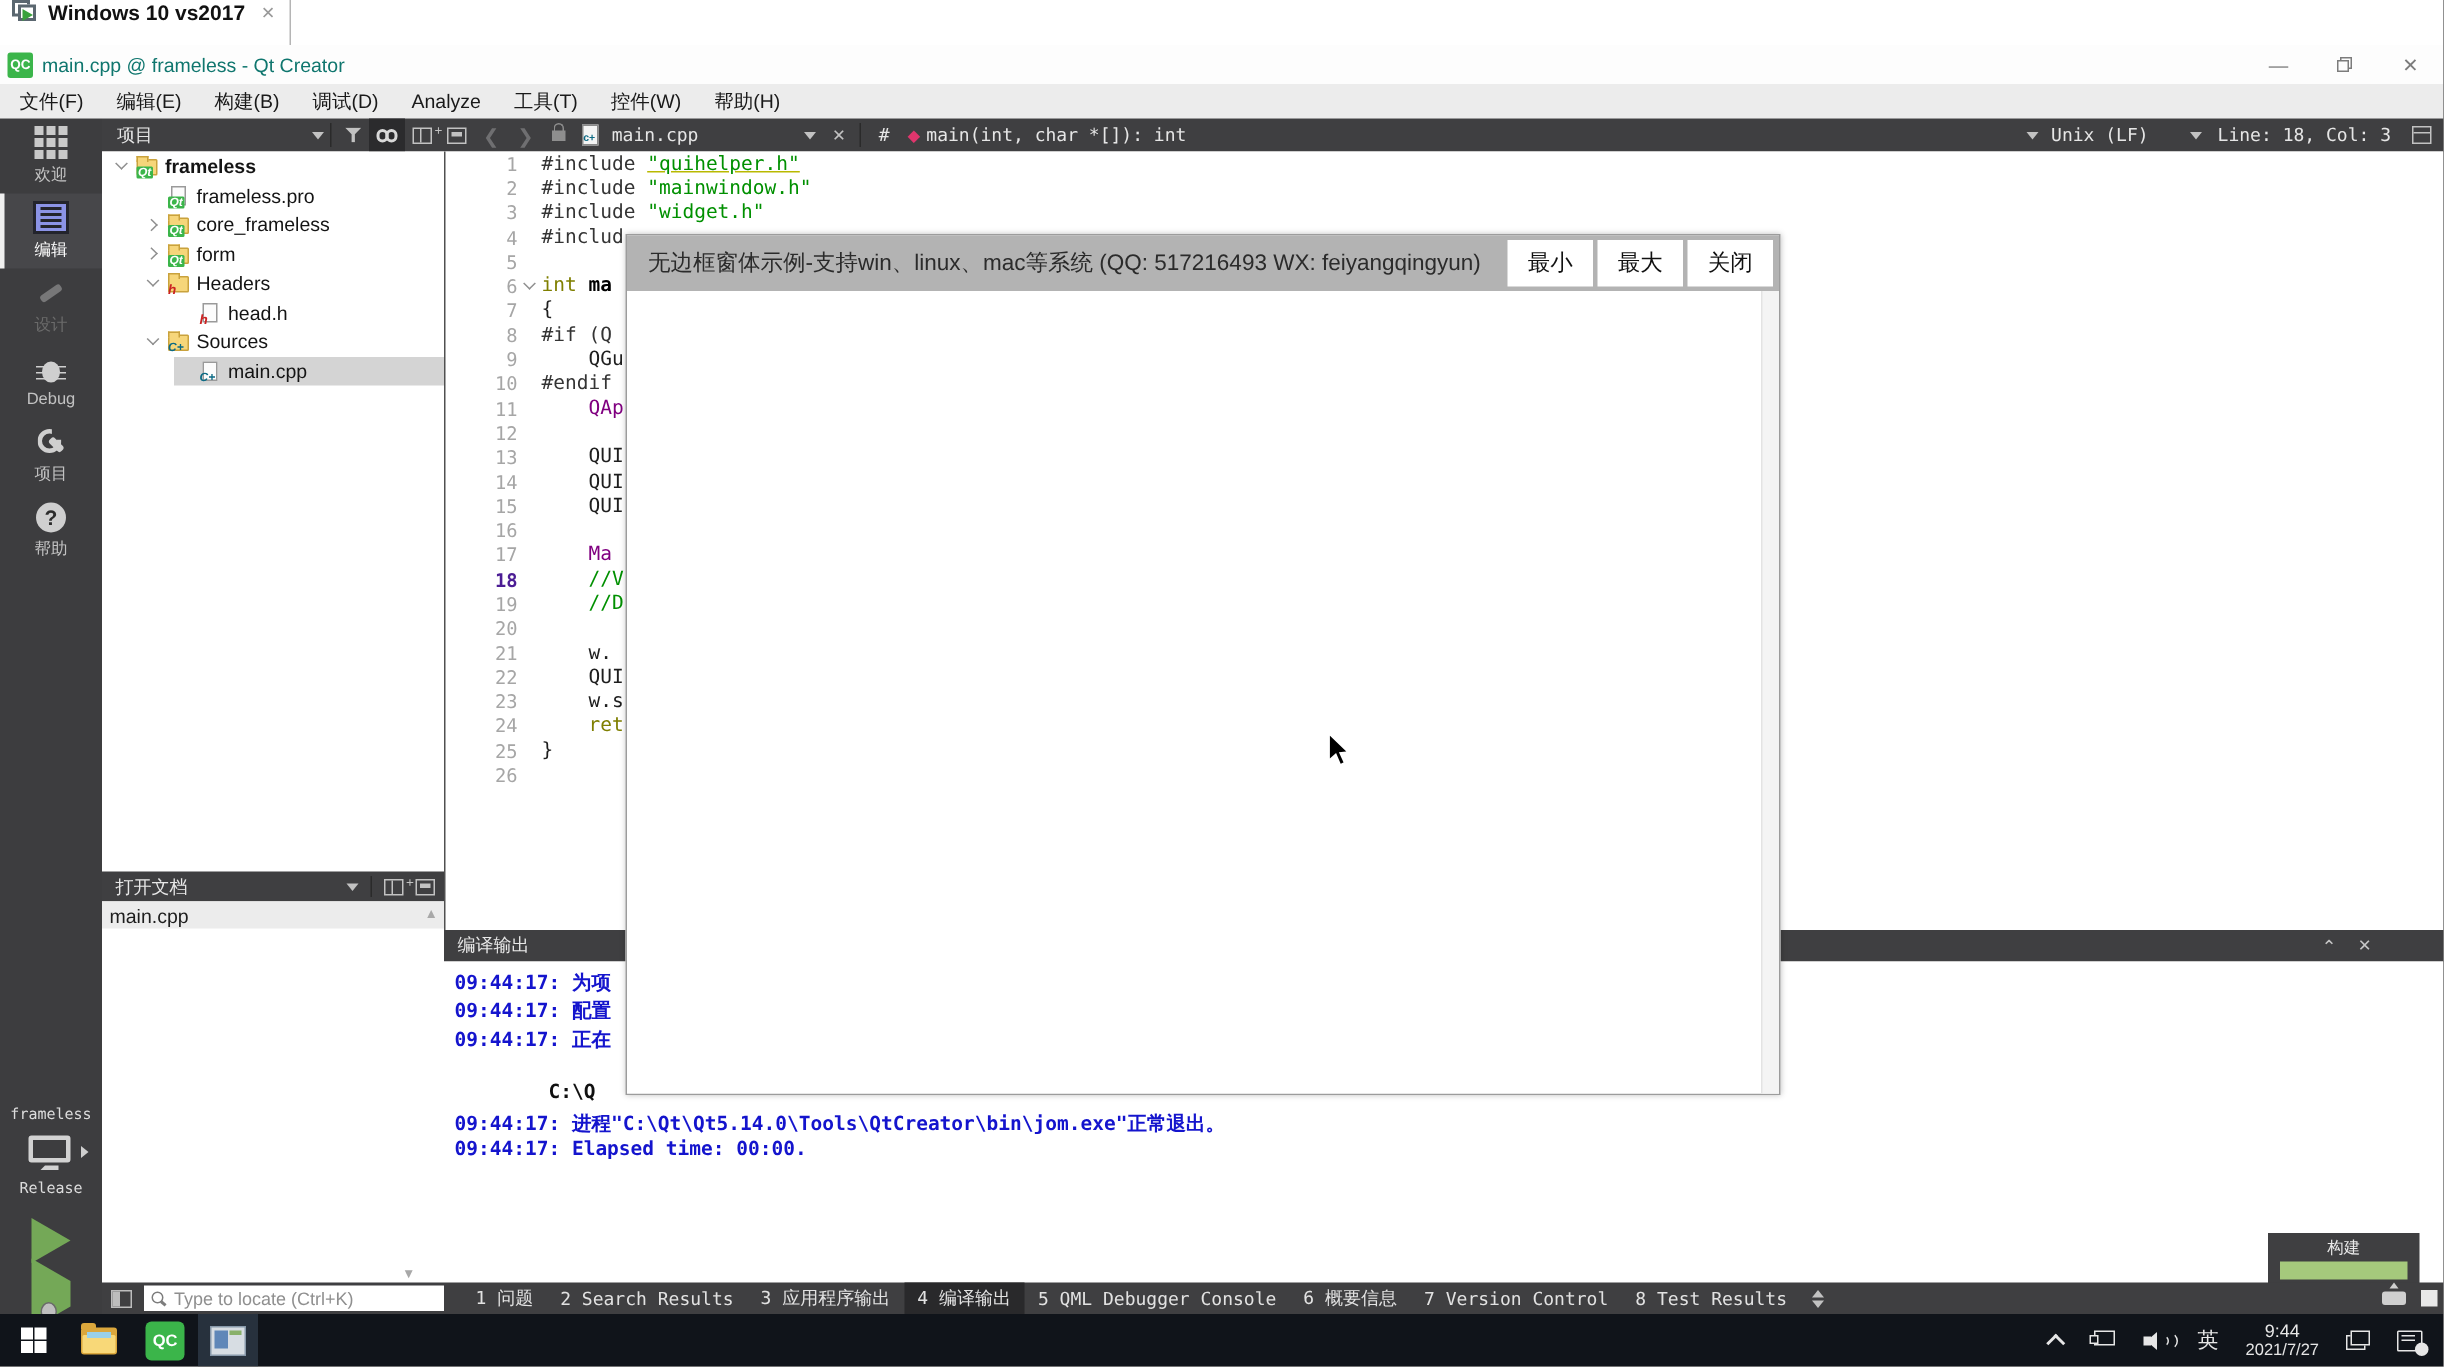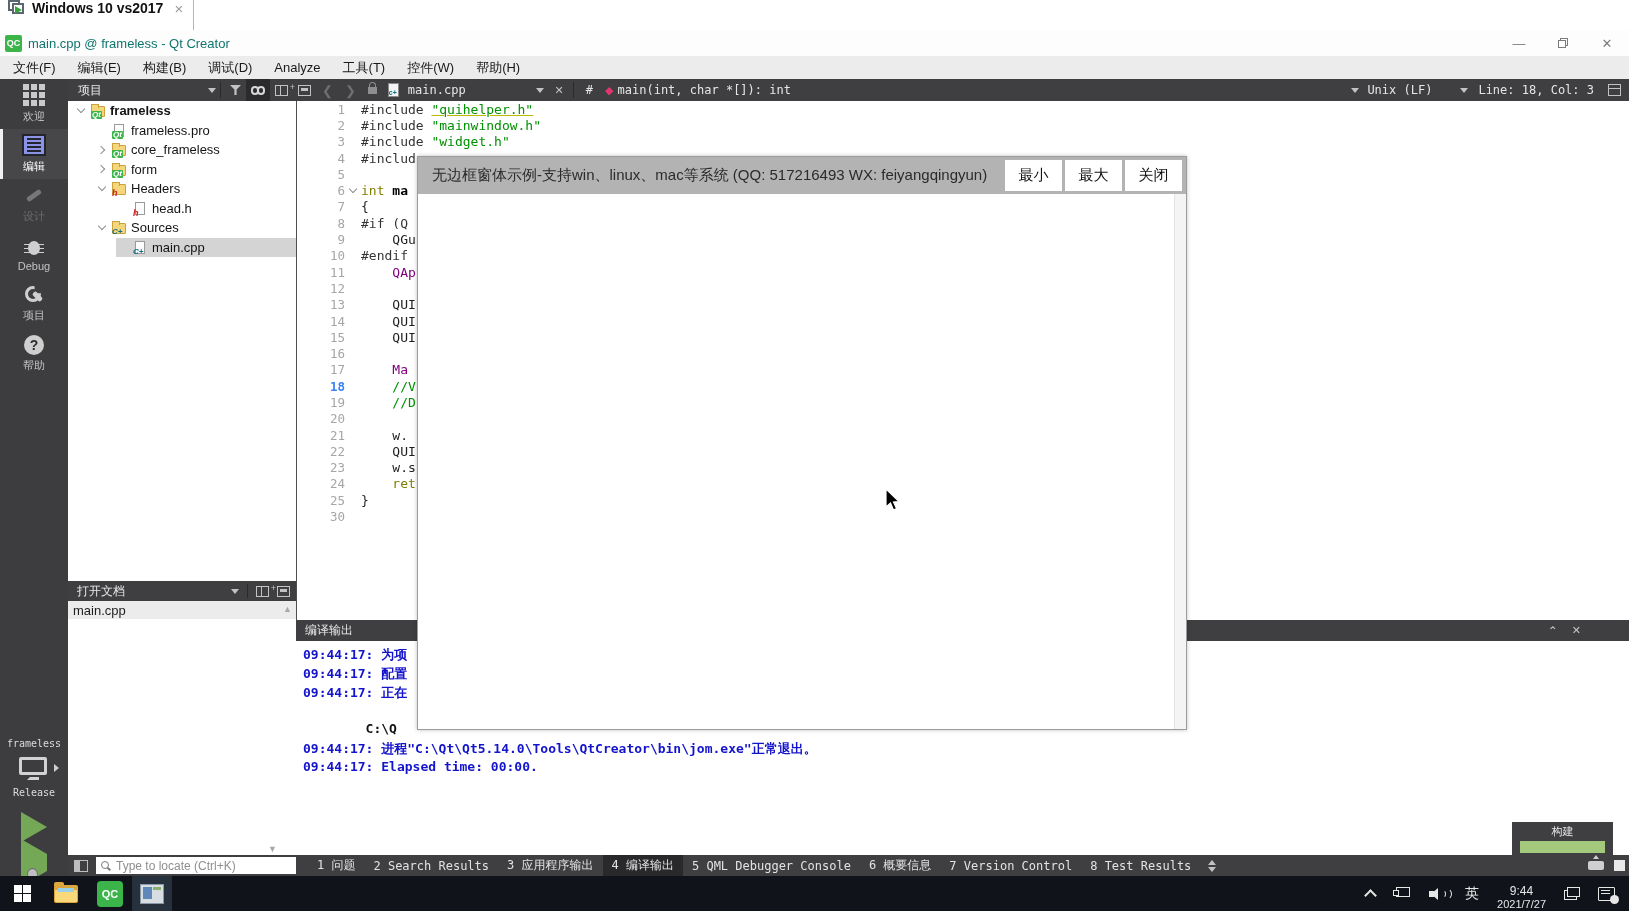--- a/index.html
+++ b/index.html
@@ -129,21 +129,21 @@
 
   
   #opendocs{left:68px;top:601px;width:228px;height:254px;background:#fff}
   .odoc-row{height:18px;background:#ececec;display:flex;align-items:center;padding-left:5px;font-size:13px}
   .scroll-arrow{position:absolute;color:#a8a8a8;font-size:9px}
 
   
   #editor{left:296px;top:101px;width:1333px;height:519px;background:#fff;border-left:1px solid #505050}
   .cline{display:flex;height:16.3px;align-items:center}
   .lnum{width:48px;text-align:right;color:#a6a6a6;font-size:12.5px;font-family:"DejaVu Sans Mono",monospace;flex:none}
-  .lnum.cur{color:#3b82f6;font-weight:bold}
+  .lnum.cur{color:#4c1d95;font-weight:bold}
   .foldcol{width:16px;flex:none;display:flex;justify-content:center}
   .codetext{font-size:13px;font-family:"DejaVu Sans Mono",monospace;white-space:pre}
   .pp{color:#343434}.pl{color:#1e1e1e}.kw{color:#7f7f00}.str{color:#009000}
   .ul{text-decoration:underline;text-decoration-color:#b9b900}
   .ty{color:#800080}.cm{color:#009000}.fn{color:#000;font-weight:bold}
 
   
   #output-header{left:296px;top:620px;width:1333px;height:21px}
   #output-header .oh-icons{margin-left:auto;display:flex;align-items:center;gap:14px;margin-right:48px;color:#c6c6c6;font-size:12px}
   #output-area{left:296px;top:641px;width:1333px;height:214px;background:#fff;padding-top:5px}
@@ -207,21 +207,21 @@
   .tray-chev{width:9px;height:9px;border-left:2px solid #e6e6e6;border-top:2px solid #e6e6e6;transform:rotate(45deg);margin-top:4px}
   .net-ico{width:18px;height:13px;position:relative}
   .net-ico .m{position:absolute;left:3px;top:0;width:14px;height:10px;border:1.6px solid #e6e6e6}
   .net-ico .c{position:absolute;left:0;top:3px;width:6px;height:6px;border:1.6px solid #e6e6e6;background:#10141a}
   .vol-ico{width:18px;height:14px;position:relative}
   .vol-ico .sp{position:absolute;left:0;top:4px;width:5px;height:6px;background:#e6e6e6}
   .vol-ico .tr{position:absolute;left:2px;top:1px;width:0;height:0;border-right:7px solid #e6e6e6;border-top:6px solid transparent;border-bottom:6px solid transparent}
   .vol-ico .w1{position:absolute;left:9px;top:3px;width:8px;height:8px;border:1.6px solid transparent;border-right-color:#e6e6e6;border-radius:50%}
   .vol-ico .w2{position:absolute;left:11px;top:1px;width:12px;height:12px;border:1.6px solid transparent;border-right-color:#e6e6e6;border-radius:50%}
   .ime{font-size:14px}
-  .clock{display:flex;flex-direction:column;align-items:center;justify-content:flex-end;font-size:12px;line-height:13px}
+  .clock{display:flex;flex-direction:column;align-items:center;justify-content:center;font-size:12px;line-height:13px}
   .stack-ico{width:16px;height:13px;position:relative}
   .stack-ico i{position:absolute;border:1.5px solid #e6e6e6;background:#10141a}
   .stack-ico .s1{left:3px;top:0;width:13px;height:10px}
   .stack-ico .s2{left:0;top:3px;width:13px;height:10px}
   .notif-ico{width:17px;height:14px;border:1.6px solid #e6e6e6;border-radius:1px;position:relative}
   .notif-ico::before{content:"";position:absolute;left:2px;top:2px;width:9px;height:1.6px;background:#e6e6e6;box-shadow:0 3px #e6e6e6}
   .notif-ico .bdg{position:absolute;right:-5px;bottom:-4px;width:9px;height:9px;border-radius:50%;background:#e6e6e6}
 </style>
 </head>
 <body>
@@ -607,21 +607,21 @@
         <span class="lnum">24</span>
         <span class="foldcol"></span>
         <span class="codetext"><span class="kw">    ret</span></span>
       </div>
       <div class="cline">
         <span class="lnum">25</span>
         <span class="foldcol"></span>
         <span class="codetext"><span class="pl">}</span></span>
       </div>
       <div class="cline">
-        <span class="lnum">30</span>
+        <span class="lnum">26</span>
         <span class="foldcol"></span>
         <span class="codetext"></span>
       </div>
     </div>
 
   <div id="output-header" class="abs panel-header">
     <span>编译输出</span>
     <span class="oh-icons">
       <span>⌃</span>
       <span style="font-size:11px">✕</span>

